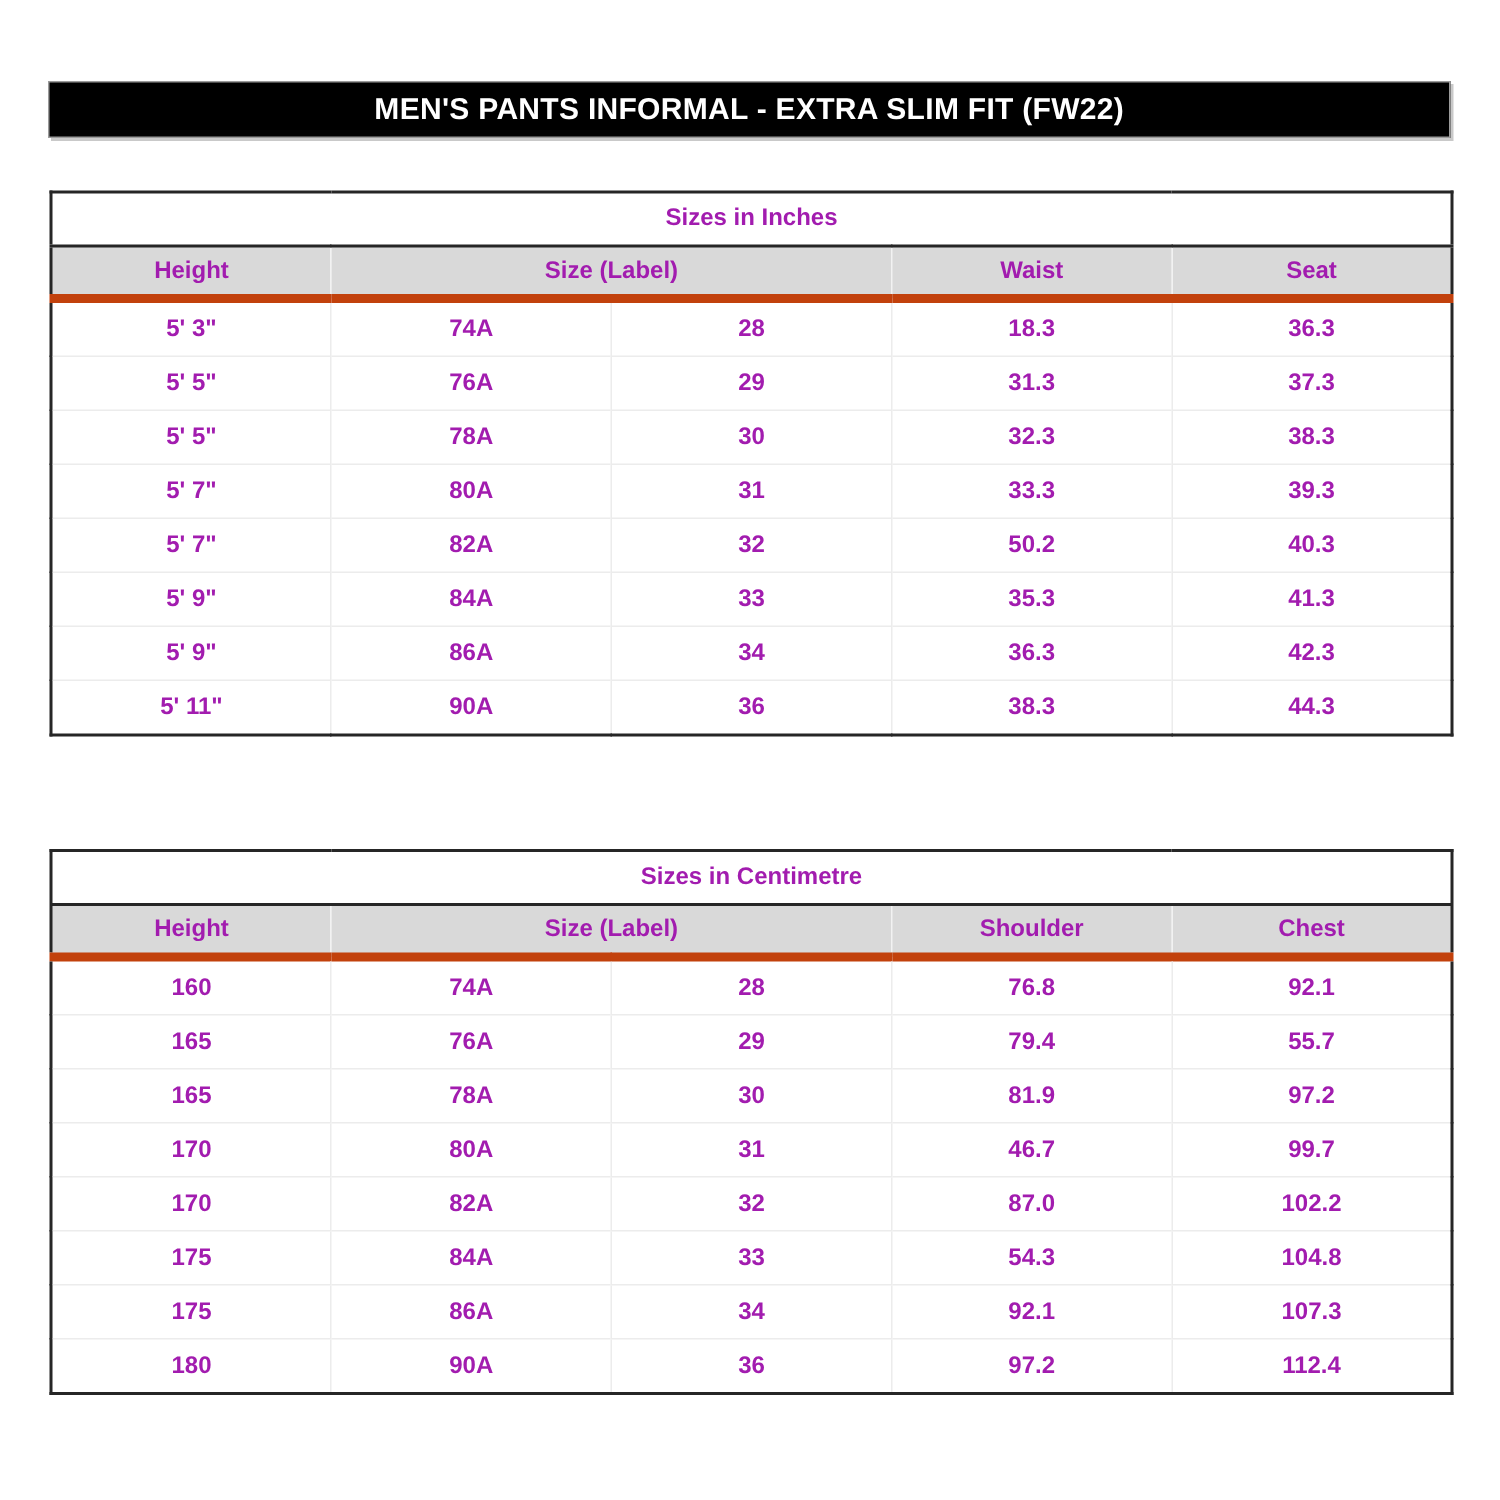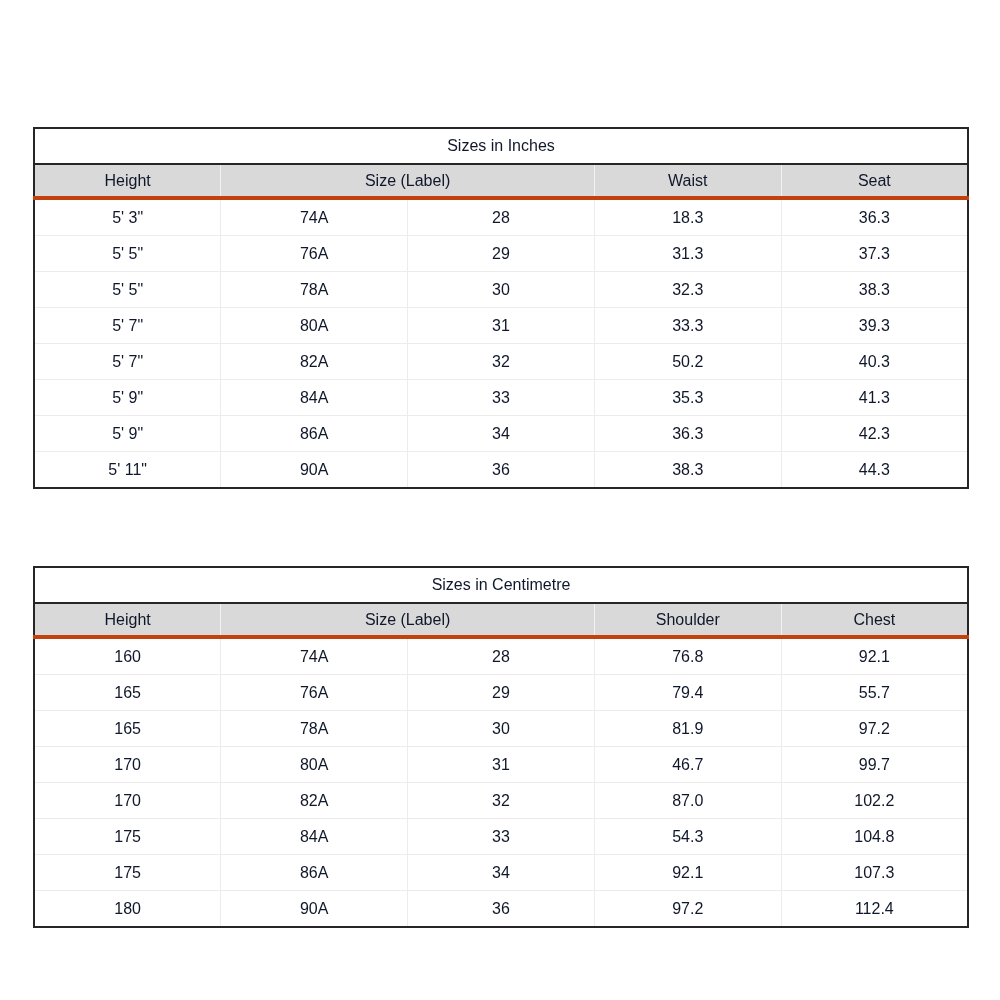--- a/index.html
+++ b/index.html
@@ -39,39 +39,40 @@
   
   .tbl-wrap { position: absolute; left: 33px; width: 936px; }
   .tbl-wrap.first  { top: 127px; }
   .tbl-wrap.second { top: 538px; margin-top: 28px; }
 
   table {
     width: 100%;
     border-collapse: collapse;
     table-layout: fixed;
     border: 2px solid #262626;
-    color: #0f172a;
+    color: #a21caf;
     font-size: 16px;
+    font-weight: bold;
   }
   col { width: 20%; }
 
   tr.title-row td {
     height: 32px;
     text-align: center;
     vertical-align: middle;
     background: #ffffff;
     border-bottom: 2px solid #262626;
     font-size: 16px;
   }
   tr.header-row td {
     height: 29px;
     text-align: center;
     vertical-align: middle;
     background: #d9d9d9;
-    border-bottom: 4px solid #c2410c;
+    border-bottom: 6px solid #c2410c;
     border-left: 1px solid #f2f2f2;
     font-size: 16px;
   }
   tr.header-row td:first-child { border-left: none; }
 
   tbody tr.data-row td {
     height: 33px;
     text-align: center;
     vertical-align: middle;
     background: #ffffff;
@@ -79,20 +80,21 @@
     border-top: 1px solid #ececec;
   }
   tbody tr.data-row td:first-child { border-left: none; }
   tbody tr.data-row:first-child td { border-top: none; }
 </style>
 </head>
 <body>
 
 <div class="page">
 
+  <div class="title-bar">MEN'S PANTS INFORMAL - EXTRA SLIM FIT (FW22)</div>
 
   <div class="tbl-wrap first">
     <table>
       <colgroup>
           <col>
           <col>
           <col>
           <col>
           <col>
         </colgroup>

